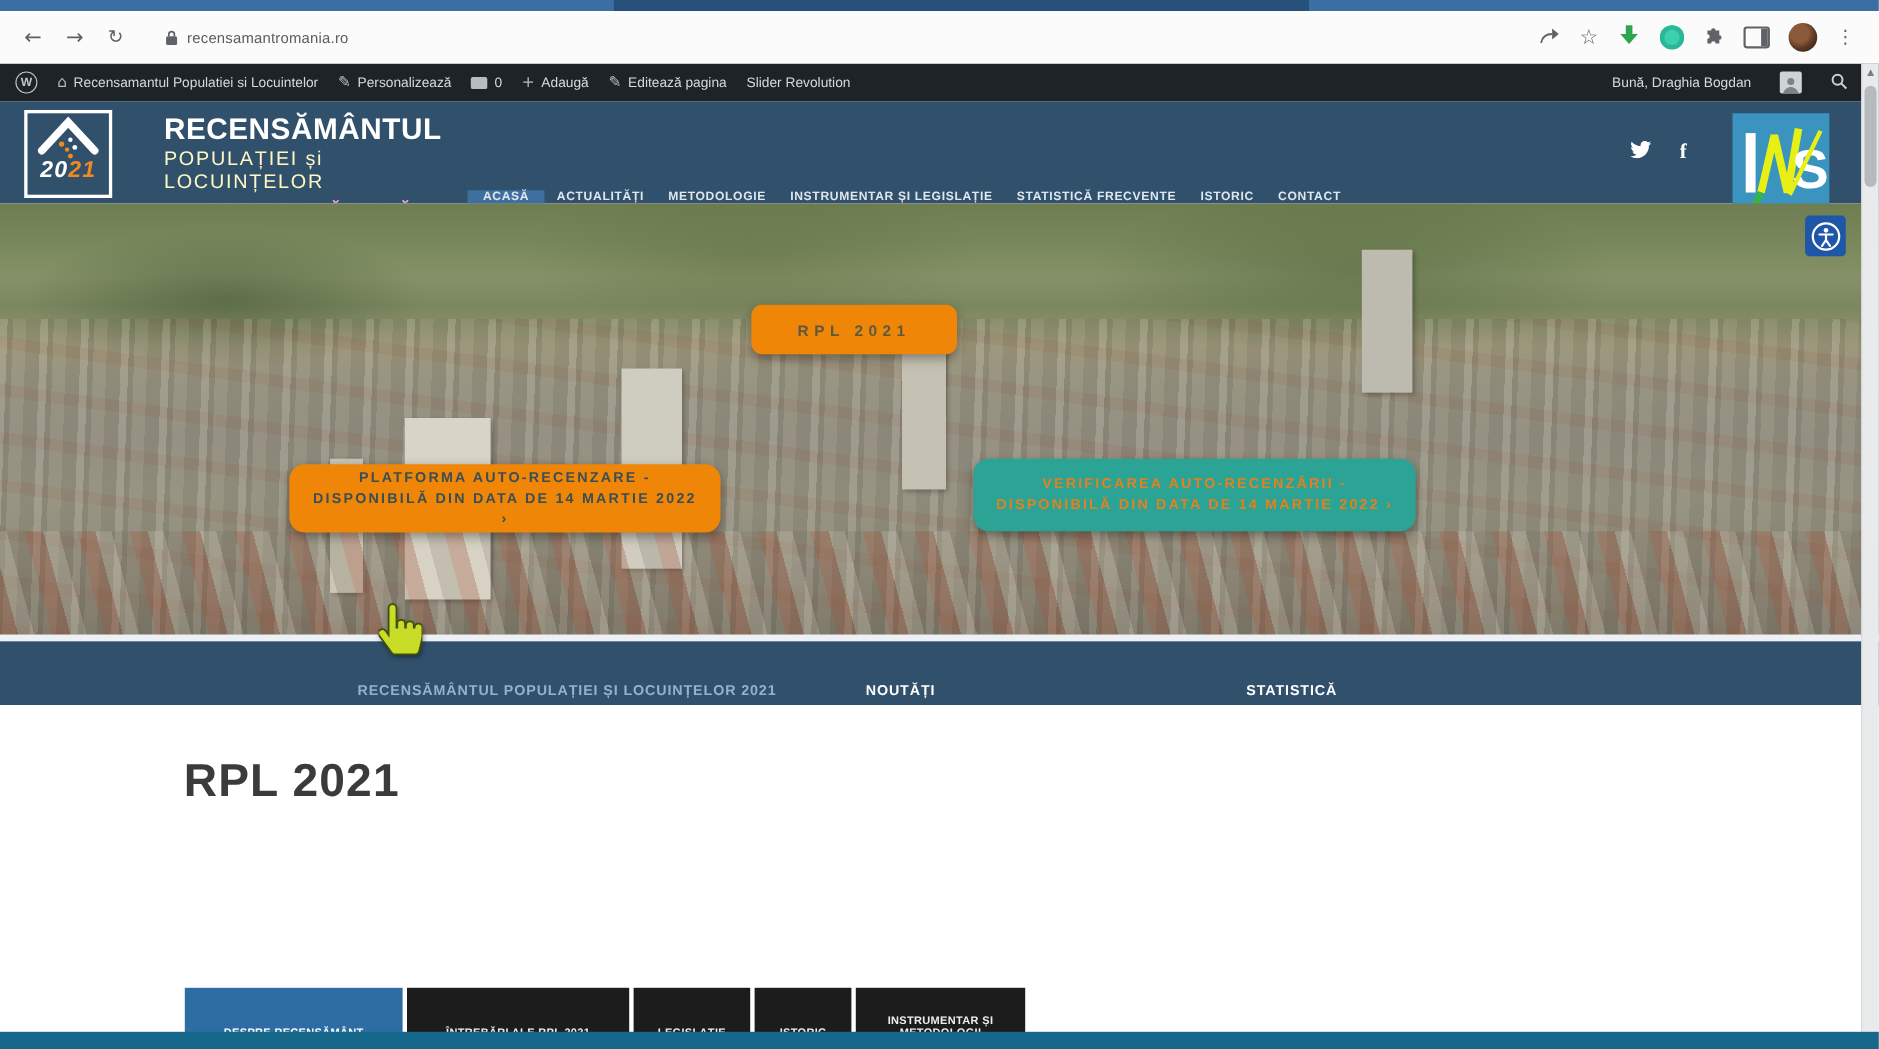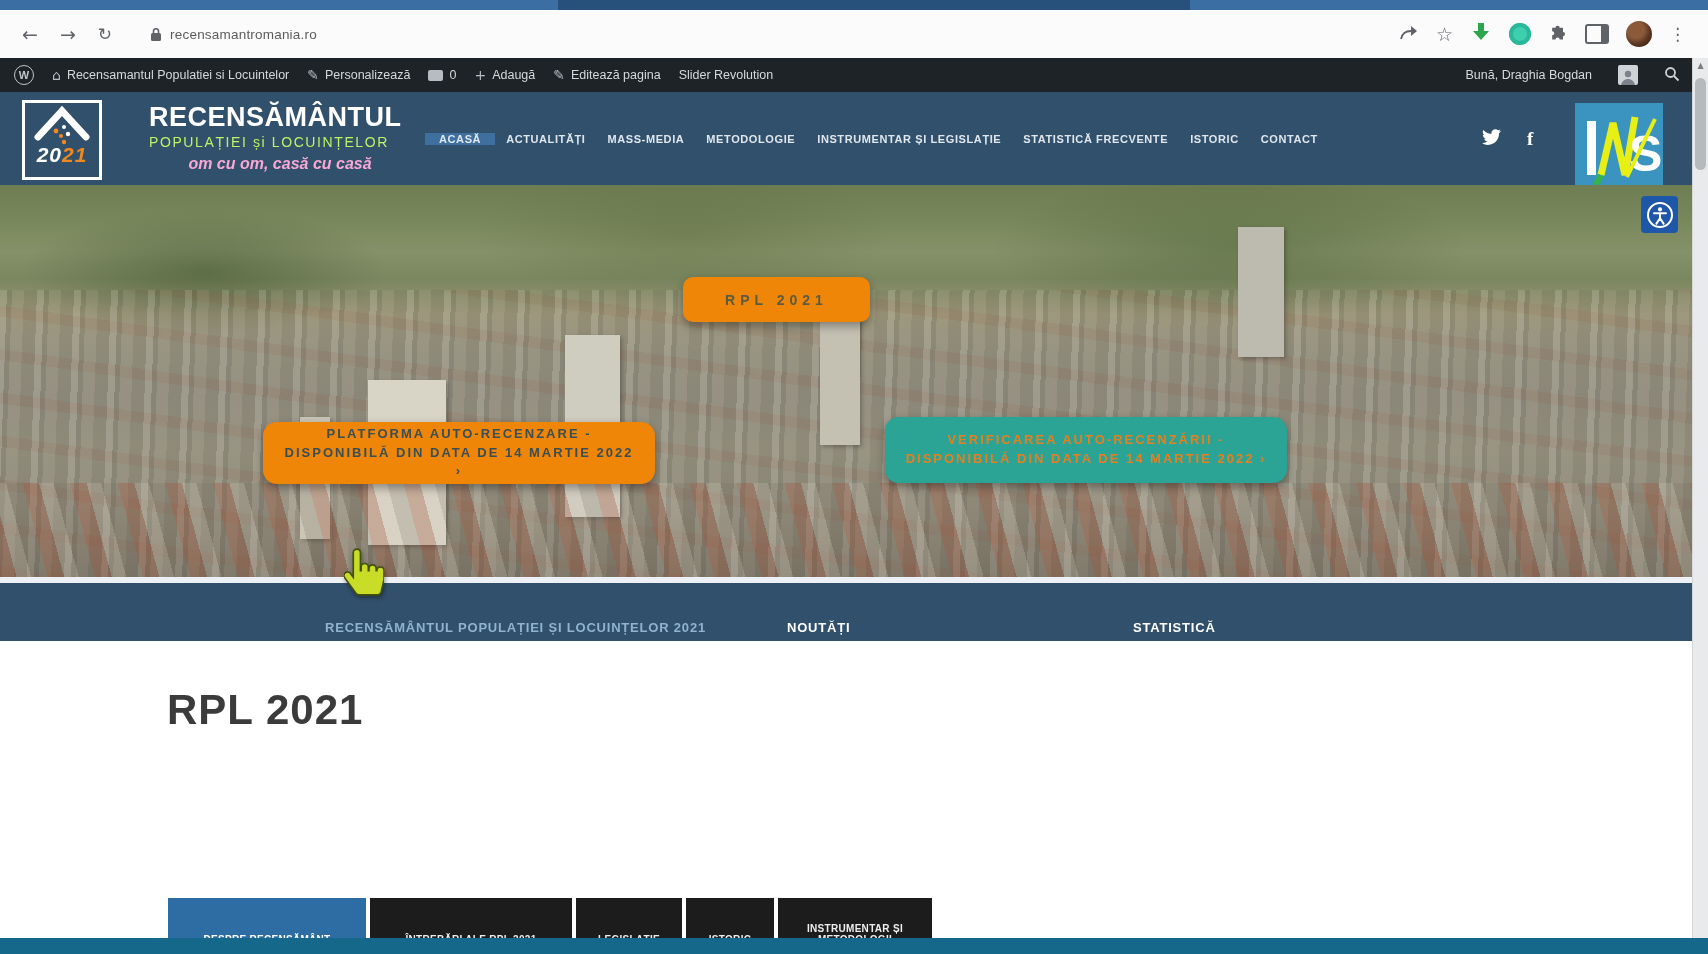--- a/index.html
+++ b/index.html
@@ -46,23 +46,23 @@
   .ab-avatar svg{display:block;}
 
   
   .site-header{position:absolute;left:0;top:92px;width:1708px;height:93px;background:#31506b;}
   .logo-box{position:absolute;left:22px;top:8px;width:80px;height:80px;border:3px solid #fff;
             box-sizing:border-box;display:flex;flex-direction:column;align-items:center;}
   .logo-year{font-size:21px;font-weight:bold;font-style:italic;color:#fff;margin-top:-4px;letter-spacing:1px;}
   .logo-year .orange{color:#f08a1d;}
   .logo-text{position:absolute;left:118px;top:12px;width:262px;margin-left:31px;}
   .logo-title{font-size:27px;font-weight:bold;color:#fff;letter-spacing:.5px;line-height:1;}
-  .logo-sub{font-size:14px;color:#bef264;letter-spacing:1.6px;margin-top:3px;}
+  .logo-sub{font-size:18px;color:#fef9c3;letter-spacing:1.6px;margin-top:3px;}
   .logo-tag{font-size:16px;font-weight:bold;font-style:italic;color:#f9a8d4;margin-top:5px;text-align:center;}
-  .main-nav{position:absolute;left:425px;top:0;height:93px;display:flex;align-items:center;}
+  .main-nav{position:absolute;left:425px;top:0;height:93px;display:flex;align-items:flex-end;}
   .nav-item{display:flex;align-items:center;padding:0 11px;font-size:11px;font-weight:bold;
             color:#dfe7ee;letter-spacing:.6px;white-space:nowrap;}
   .nav-item.active{background:#3e6f9f;padding:0 14px;}
   .social{position:absolute;left:1482px;top:0;height:93px;display:flex;align-items:center;gap:26px;}
   .fb{color:#fff;font-weight:bold;font-size:19px;font-family:"Liberation Serif",serif;}
   .ins-logo{position:absolute;left:1575px;top:11px;width:88px;height:90px;background:#3b94bf;}
 
   
   .hero{position:absolute;left:0;top:185px;width:1708px;height:392px;overflow:hidden;
     background:
@@ -220,21 +220,20 @@
       <div class="logo-year"><span>20</span><span class="orange">21</span></div>
     </div>
     <div class="logo-text">
       <div class="logo-title">RECENSĂMÂNTUL</div>
       <div class="logo-sub">POPULAȚIEI și LOCUINȚELOR</div>
       <div class="logo-tag">om cu om, casă cu casă</div>
     </div>
     <nav class="main-nav">
       <span class="nav-item active">ACASĂ</span>
       <span class="nav-item">ACTUALITĂȚI</span>
-      <span class="nav-item">MASS-MEDIA</span>
       <span class="nav-item">METODOLOGIE</span>
       <span class="nav-item">INSTRUMENTAR ȘI LEGISLAȚIE</span>
       <span class="nav-item">STATISTICĂ FRECVENTE</span>
       <span class="nav-item">ISTORIC</span>
       <span class="nav-item">CONTACT</span>
     </nav>
     <div class="social">
       <span>
         <svg width="19" height="16" viewBox="0 0 24 20">
             <path d="M24 2.3c-.9.4-1.8.7-2.8.8 1-.6 1.8-1.6 2.1-2.7-.9.6-2 1-3.1 1.2A4.9 4.9 0 0 0 11.8 5c0 .4 0 .8.1 1.1C7.7 5.9 4.1 4 1.7 1.1c-.4.8-.7 1.6-.7 2.5 0 1.7.9 3.2 2.2 4.1-.8 0-1.6-.2-2.2-.6v.1c0 2.4 1.7 4.4 3.9 4.8-.4.1-.8.2-1.3.2-.3 0-.6 0-.9-.1.6 2 2.4 3.4 4.6 3.4A9.9 9.9 0 0 1 0 17.6 13.9 13.9 0 0 0 7.5 20c9.1 0 14-7.5 14-14v-.6c1-.7 1.8-1.6 2.5-2.6z" fill="#fff"></path>

